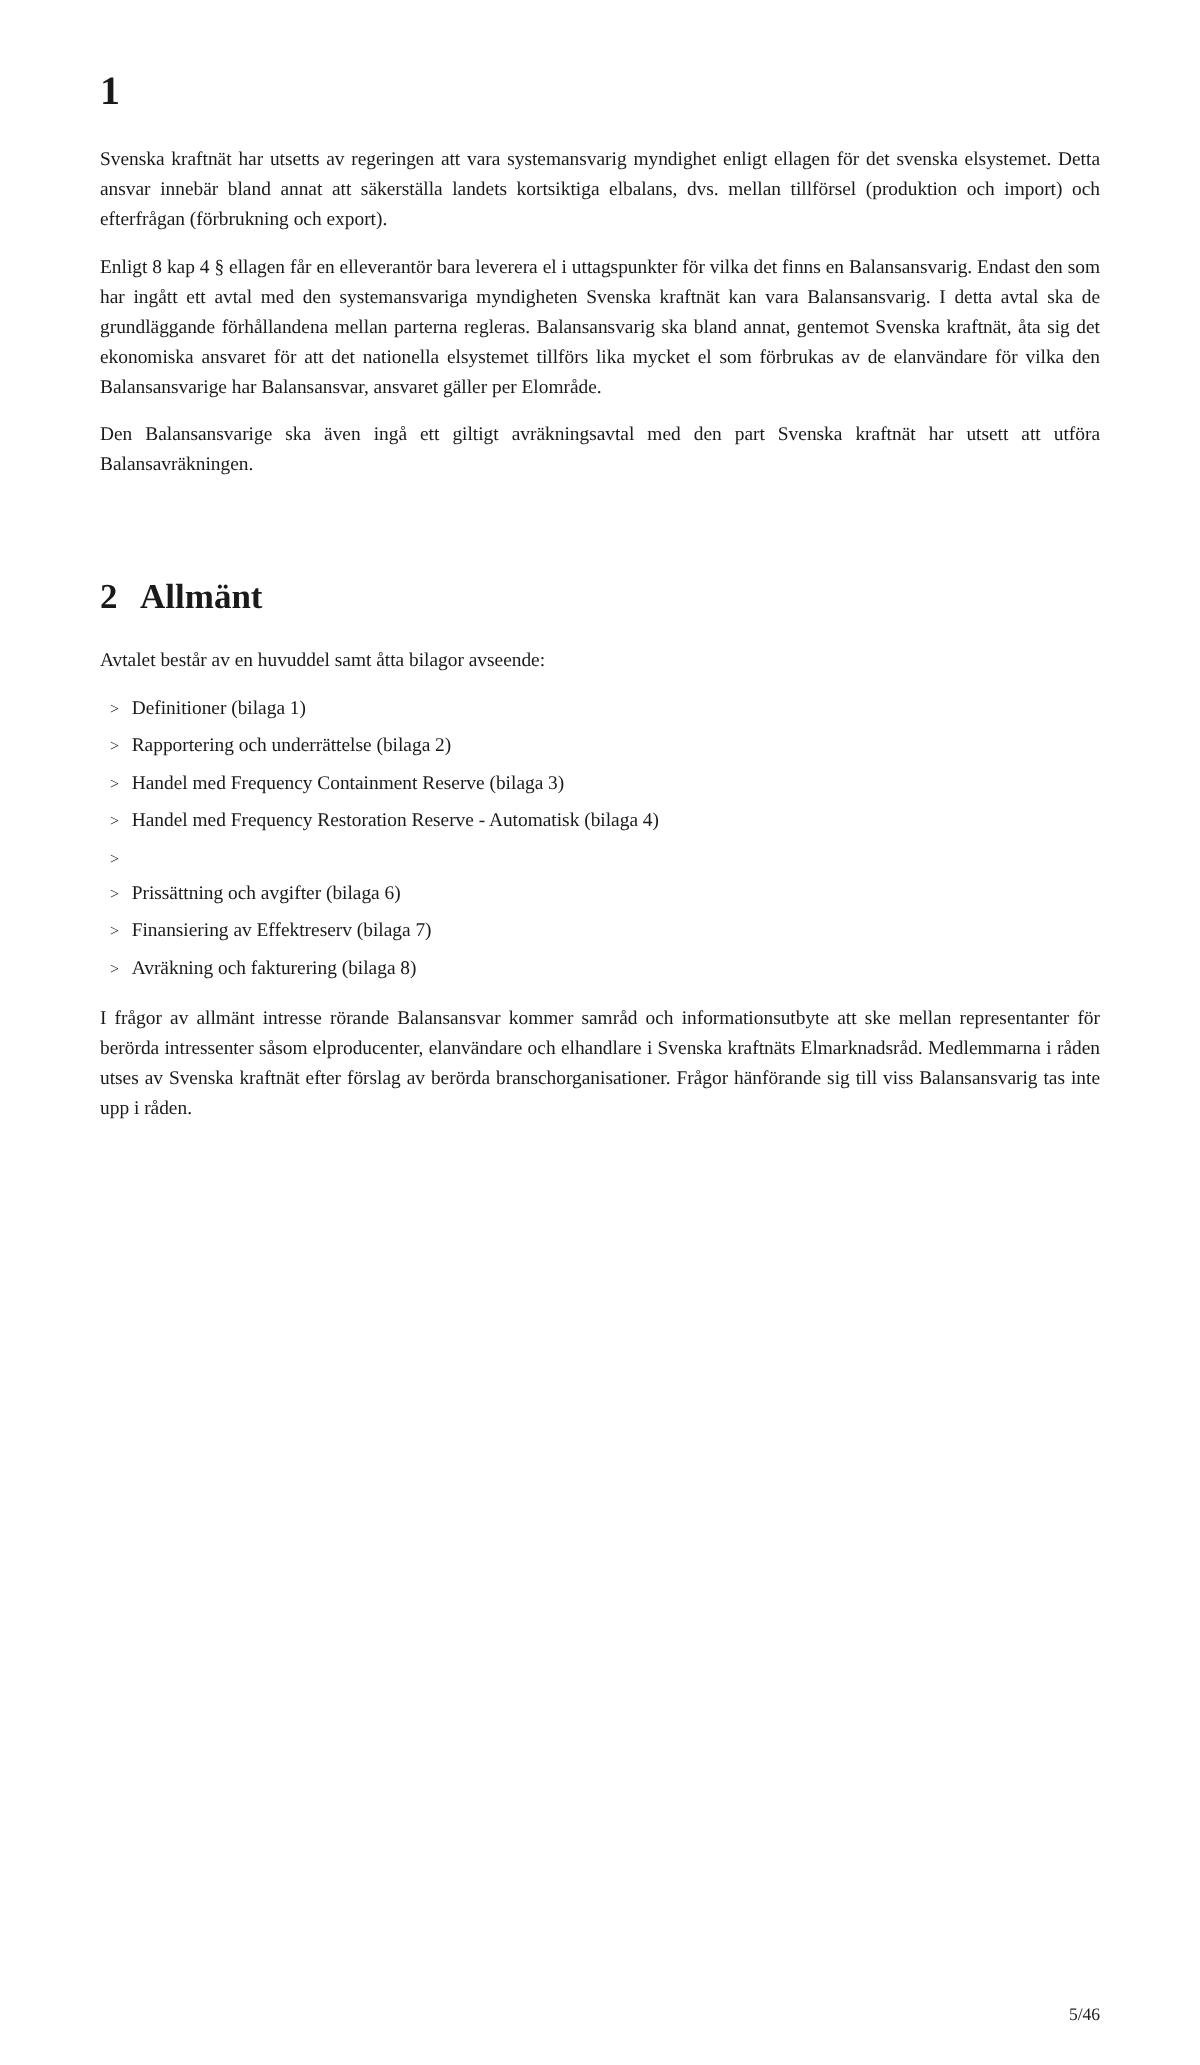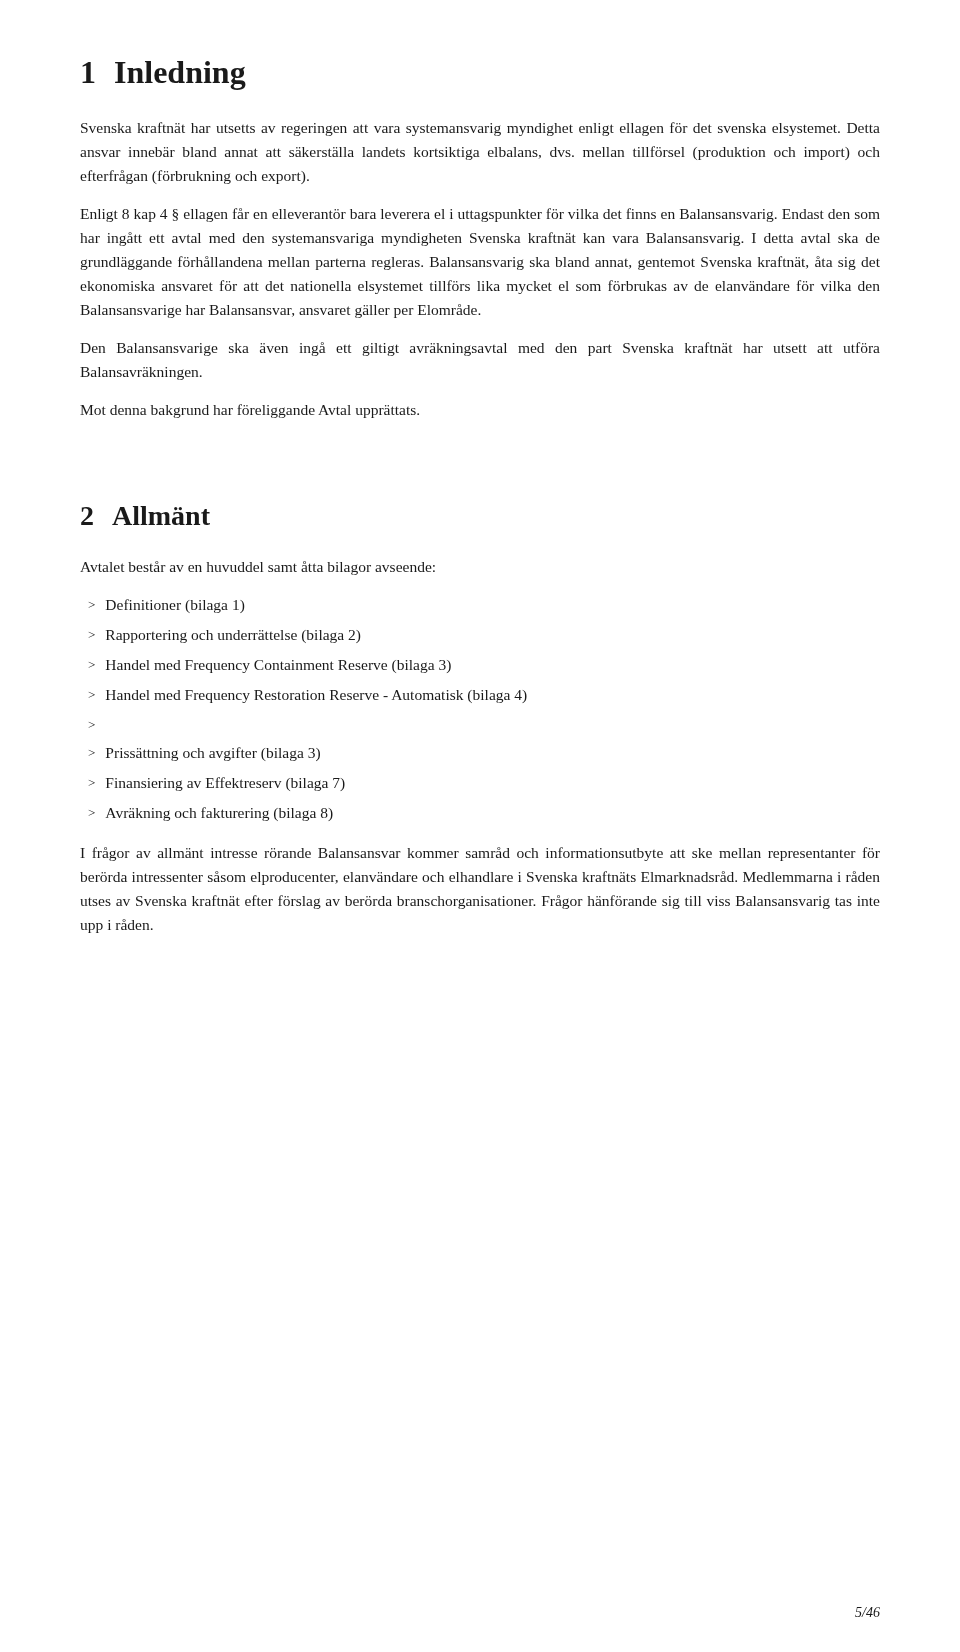--- a/index.html
+++ b/index.html
@@ -95,42 +95,39 @@
     .list-text {
       text-align: right;
     }
 
     .page-footer {
       position: fixed;
       bottom: 28px;
       right: 80px;
       font-size: 14px;
       color: #1a1a1a;
-      font-style: italic;
     }
 
     .spacer {
       height: 40px;
     }
   </style>
 </head>
 <body>
 
 <div class="page-container">
 
   <div class="section-1">
     <h1 class="section-heading">
       <span class="section-num">1</span>
-      <span>Inledning</span>
     </h1>
 
     <p>Svenska kraftnät har utsetts av regeringen att vara systemansvarig myndighet enligt ellagen för det svenska elsystemet. Detta ansvar innebär bland annat att säkerställa landets kortsiktiga elbalans, dvs. mellan tillförsel (produktion och import) och efterfrågan (förbrukning och export).</p>
     <p>Enligt 8 kap 4 § ellagen får en elleverantör bara leverera el i uttagspunkter för vilka det finns en Balansansvarig. Endast den som har ingått ett avtal med den systemansvariga myndigheten Svenska kraftnät kan vara Balansansvarig. I detta avtal ska de grundläggande förhållandena mellan parterna regleras. Balansansvarig ska bland annat, gentemot Svenska kraftnät, åta sig det ekonomiska ansvaret för att det nationella elsystemet tillförs lika mycket el som förbrukas av de elanvändare för vilka den Balansansvarige har Balansansvar, ansvaret gäller per Elområde.</p>
     <p>Den Balansansvarige ska även ingå ett giltigt avräkningsavtal med den part Svenska kraftnät har utsett att utföra Balansavräkningen.</p>
-    <p>Mot denna bakgrund har föreliggande Avtal upprättats.</p>
   </div>
 
   <div class="spacer"></div>
 
   <div class="section-2">
     <h2 class="section-heading">
       <span class="section-num">2</span>
       <span>Allmänt</span>
     </h2>
 
@@ -151,21 +148,21 @@
         </div>
         <div class="list-item">
           <span class="list-chevron">&gt;</span>
           <span class="list-text">Handel med Frequency Restoration Reserve - Automatisk (bilaga 4)</span>
         </div>
         <div class="list-item">
           <span class="list-chevron">&gt;</span>
         </div>
         <div class="list-item">
           <span class="list-chevron">&gt;</span>
-          <span class="list-text">Prissättning och avgifter (bilaga 3)</span>
+          <span class="list-text">Prissättning och avgifter (bilaga 6)</span>
         </div>
         <div class="list-item">
           <span class="list-chevron">&gt;</span>
           <span class="list-text">Finansiering av Effektreserv (bilaga 7)</span>
         </div>
         <div class="list-item">
           <span class="list-chevron">&gt;</span>
           <span class="list-text">Avräkning och fakturering (bilaga 8)</span>
         </div>
       </div>

